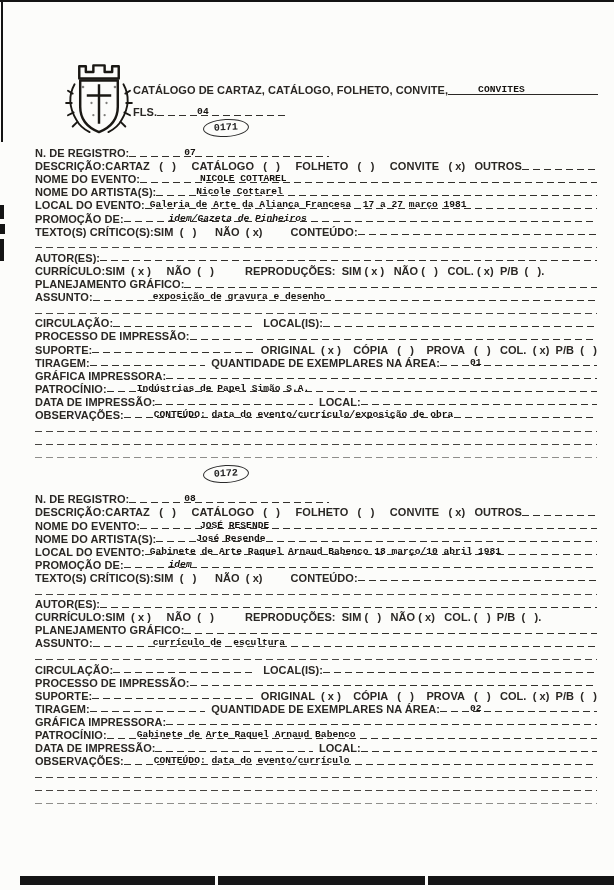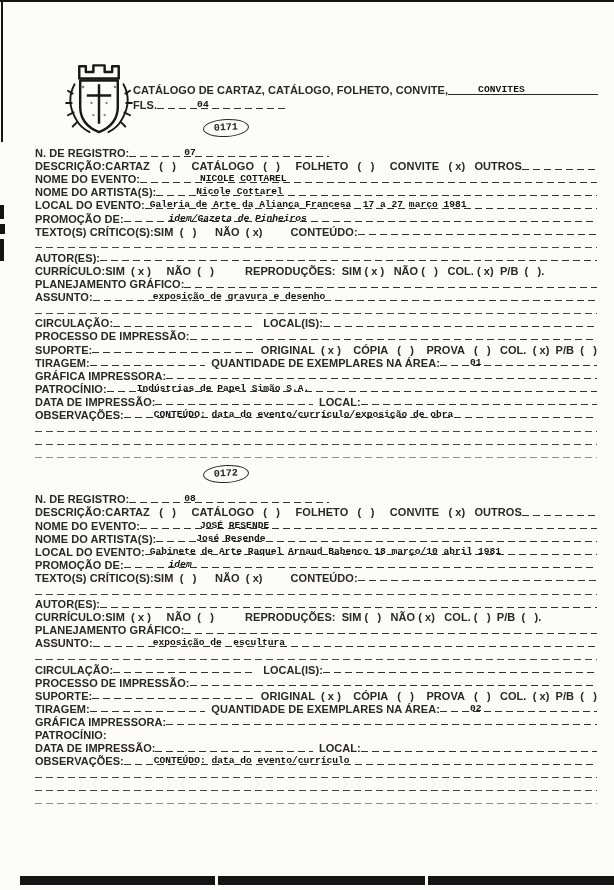--- a/index.html
+++ b/index.html
@@ -8,21 +8,21 @@
     background:#fcfcfa; color:#1d1b18;
     font-family:"Liberation Sans", sans-serif;
   }
   
   .art{position:absolute; background:#141414;}
   .bar-gap{position:absolute; background:#fcfcfa; width:3px; height:100%; top:0;}
   
   .logo{position:absolute; left:50px; top:56px; width:98px; height:94px;}
   .header-text{position:absolute; left:133px; top:82px; right:16px;}
   .hrow{display:flex; align-items:flex-end; height:14px; font-size:9.3px; font-weight:bold; letter-spacing:.1px;}
-  .hrow + .hrow{margin-top:1px;}
+  .hrow + .hrow{margin-top:8px;}
   
   .records{position:absolute; left:35px; right:17px; top:146px;}
   .record{position:relative;}
   .record + .record{margin-top:32px;}
   .row{display:flex; align-items:flex-end; height:13.1px; overflow:hidden;}
   .lbl,.opts{white-space:pre; font-size:11px; font-weight:bold; color:#2a2724; letter-spacing:.05px;}
   .fill{flex:1 1 auto; align-self:stretch; position:relative; display:flex; align-items:flex-end; min-width:0;}
   .fill::after{content:""; position:absolute; left:0; right:0; bottom:2.5px; height:1px;
     background:repeating-linear-gradient(90deg,#33302c 0 7px, transparent 7px 11px);}
   .fill.solid::after{background:#2b2825; bottom:1.5px;}
@@ -311,21 +311,21 @@
     </div>
 
     <div class="row">
       <span class="lbl">PLANEJAMENTO GRÁFICO:</span>
       <span class="fill"></span>
     </div>
 
     <div class="row">
       <span class="lbl">ASSUNTO:</span>
       <span class="fill">
-        <span class="val ind60">exposição de  escultura</span>
+        <span class="val ind60">currículo de  escultura</span>
       </span>
     </div>
 
     <div class="row sep-row">
       <span class="fill"></span>
     </div>
 
     <div class="row">
       <span class="lbl">CIRCULAÇÃO:</span>
       <span class="fill w140"></span>
@@ -353,20 +353,23 @@
       </span>
     </div>
 
     <div class="row">
       <span class="lbl">GRÁFICA IMPRESSORA:</span>
       <span class="fill"></span>
     </div>
 
     <div class="row">
       <span class="lbl">PATROCÍNIO:</span>
+      <span class="fill">
+        <span class="val ind30">Gabinete de Arte Raquel Arnaud Babenco</span>
+      </span>
     </div>
 
     <div class="row">
       <span class="lbl">DATA DE IMPRESSÃO:</span>
       <span class="fill"></span>
       <span class="opts" style="padding-left:6px;">LOCAL:</span>
       <span class="fill grow15"></span>
     </div>
 
     <div class="row">

